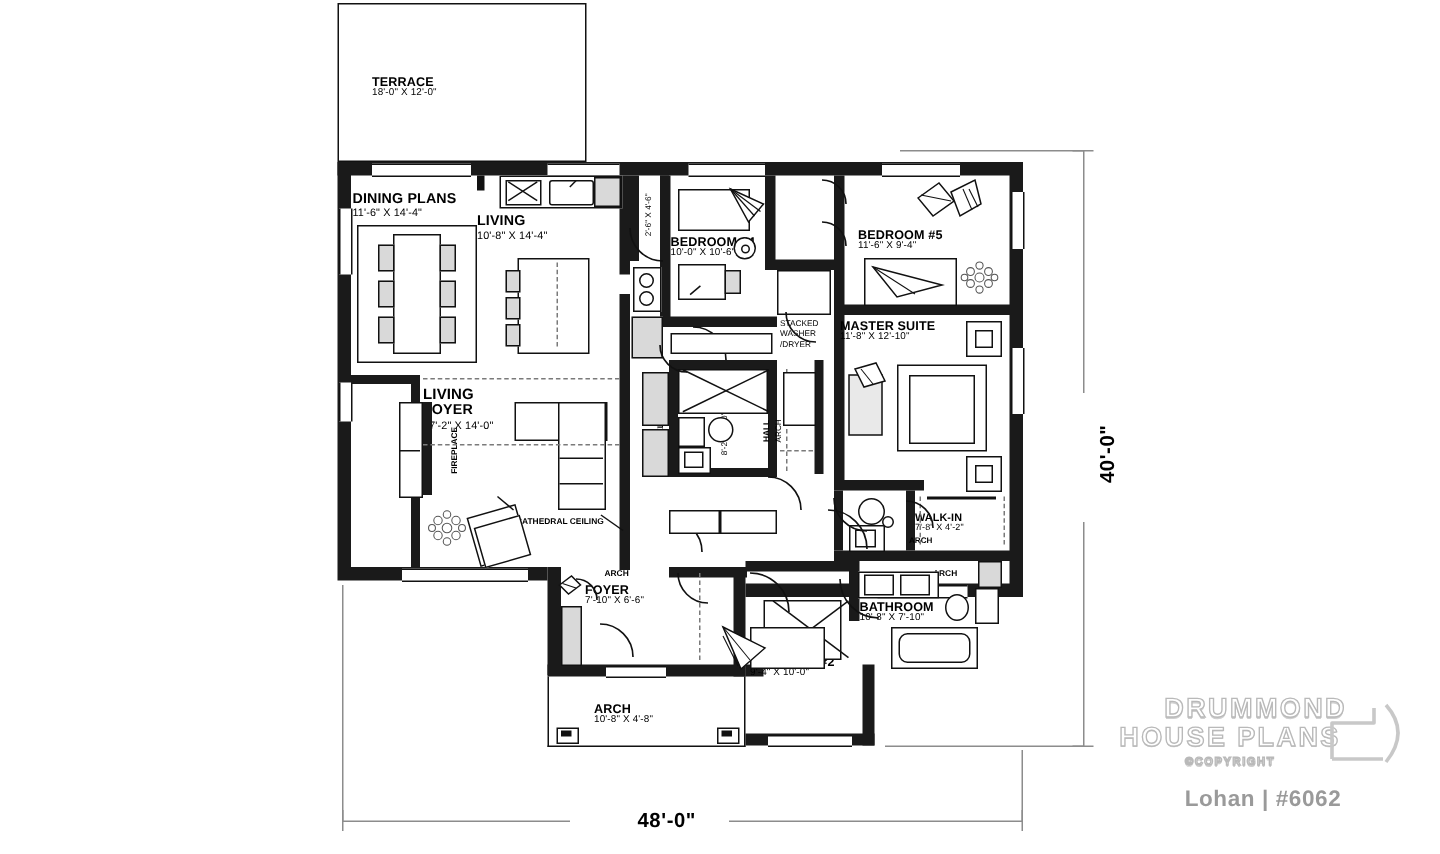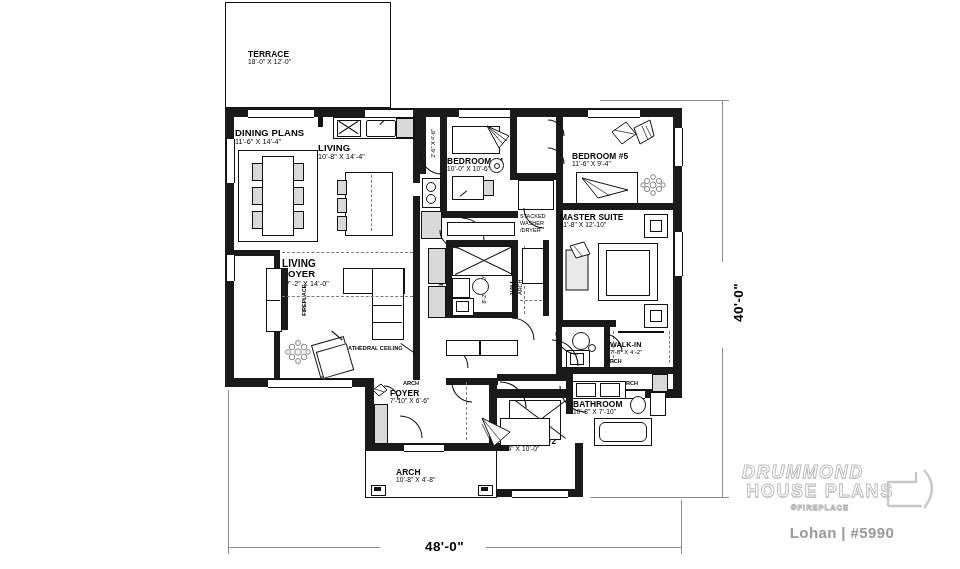--- a/index.html
+++ b/index.html
@@ -448,24 +448,24 @@
 
   <div class="dimline" style="left:722px;top:100px;width:1px;height:162px;"></div>
   <div class="dimline" style="left:722px;top:348px;width:1px;height:150px;"></div>
   <div class="dimline" style="left:715px;top:100px;width:14px;height:1px;"></div>
   <div class="dimline" style="left:715px;top:497px;width:14px;height:1px;"></div>
   <div class="dimline" style="left:600px;top:100px;width:122px;height:1px;"></div>
   <div class="dimline" style="left:590px;top:497px;width:132px;height:1px;"></div>
   <div class="dimtxt vert rot90" style="left:698px;top:295px;width:80px;text-align:center;">40'-0"</div>
 
   <div id="logo" style="left:742px;top:462px;width:200px;height:90px;">
-    <div class="logotxt" style="font-size:18px;text-align:left;padding-right:44px;font-style:italic;">DRUMMOND</div>
+    <div class="logotxt" style="font-size:18px;text-align:right;padding-right:44px;">DRUMMOND</div>
     <div class="logotxt" style="font-size:18px;text-align:center;padding-right:44px;margin-top:-2px;">HOUSE PLANS</div>
-    <div class="logotxt" style="font-size:7.5px;text-align:center;padding-right:44px;letter-spacing:1px;margin-top:1px;">©FIREPLACE</div>
+    <div class="logotxt" style="font-size:7.5px;text-align:center;padding-right:44px;letter-spacing:1px;margin-top:1px;">©COPYRIGHT</div>
     <svg style="position:absolute;left:140px;top:4px;" width="60" height="46" viewBox="0 0 60 46">
       <path d="M6 40 L6 16 L34 16 L34 6" fill="none" stroke="#c8c8c8" stroke-width="2.4" stroke-linejoin="round"></path>
       <path d="M42 4 Q58 22 42 42" fill="none" stroke="#c8c8c8" stroke-width="2.4"></path>
       <path d="M6 40 L40 40" fill="none" stroke="#c8c8c8" stroke-width="2.4"></path>
     </svg>
-    <div class="planname" style="text-align:center;margin-top:12px;">Lohan | #5990</div>
+    <div class="planname" style="text-align:center;margin-top:12px;">Lohan | #6062</div>
   </div>
 
 </div>
 
 </body></html>

